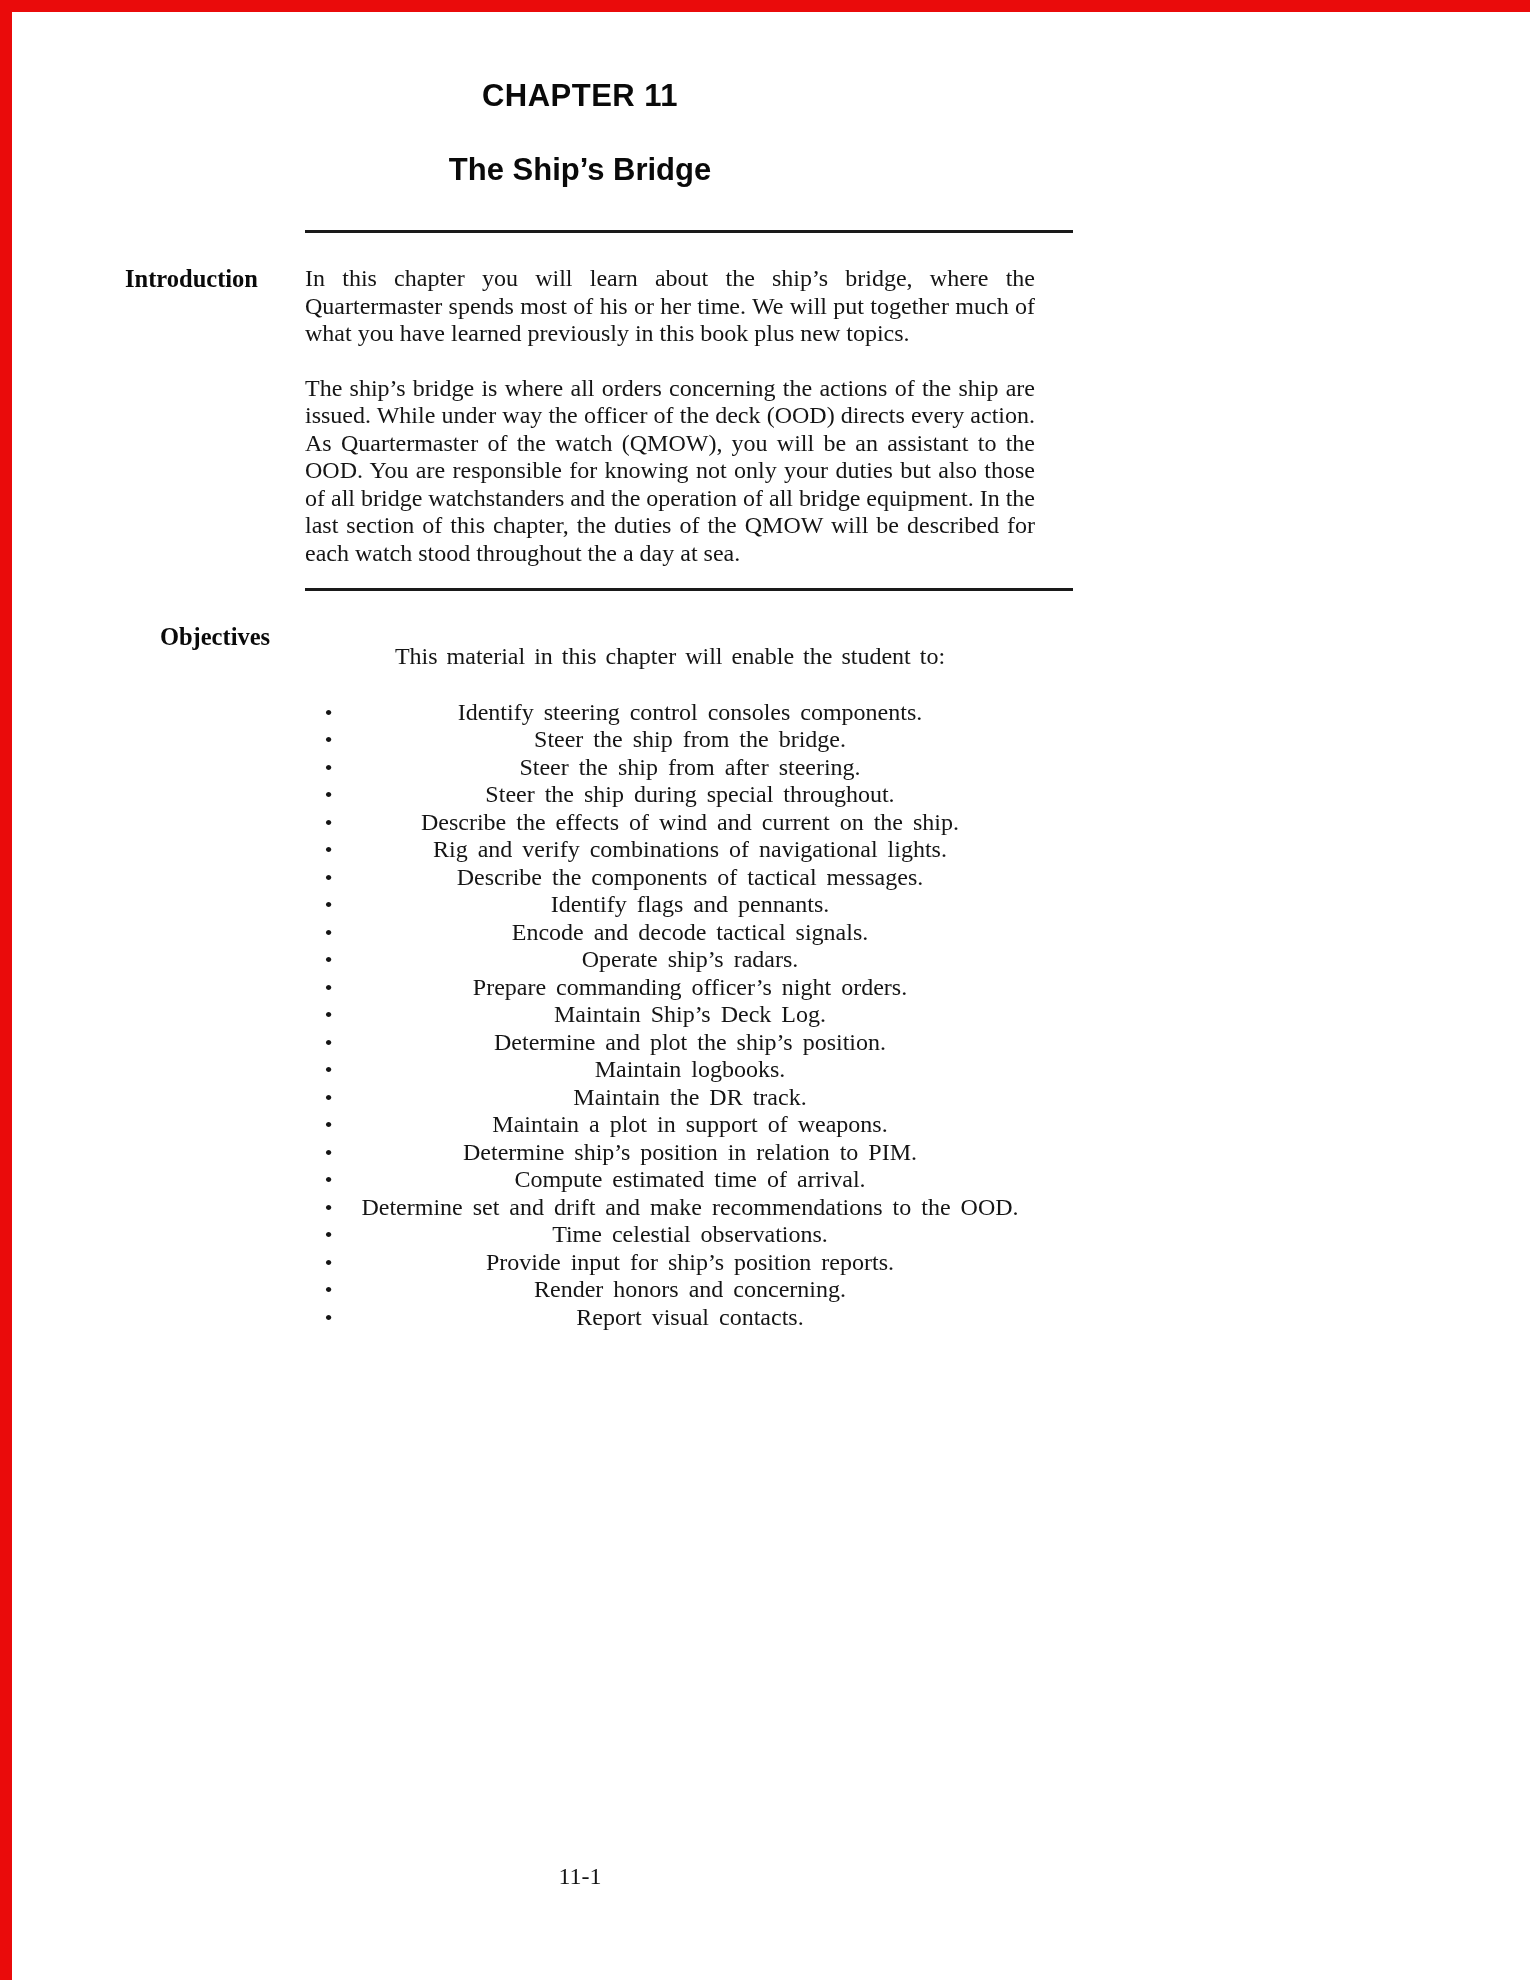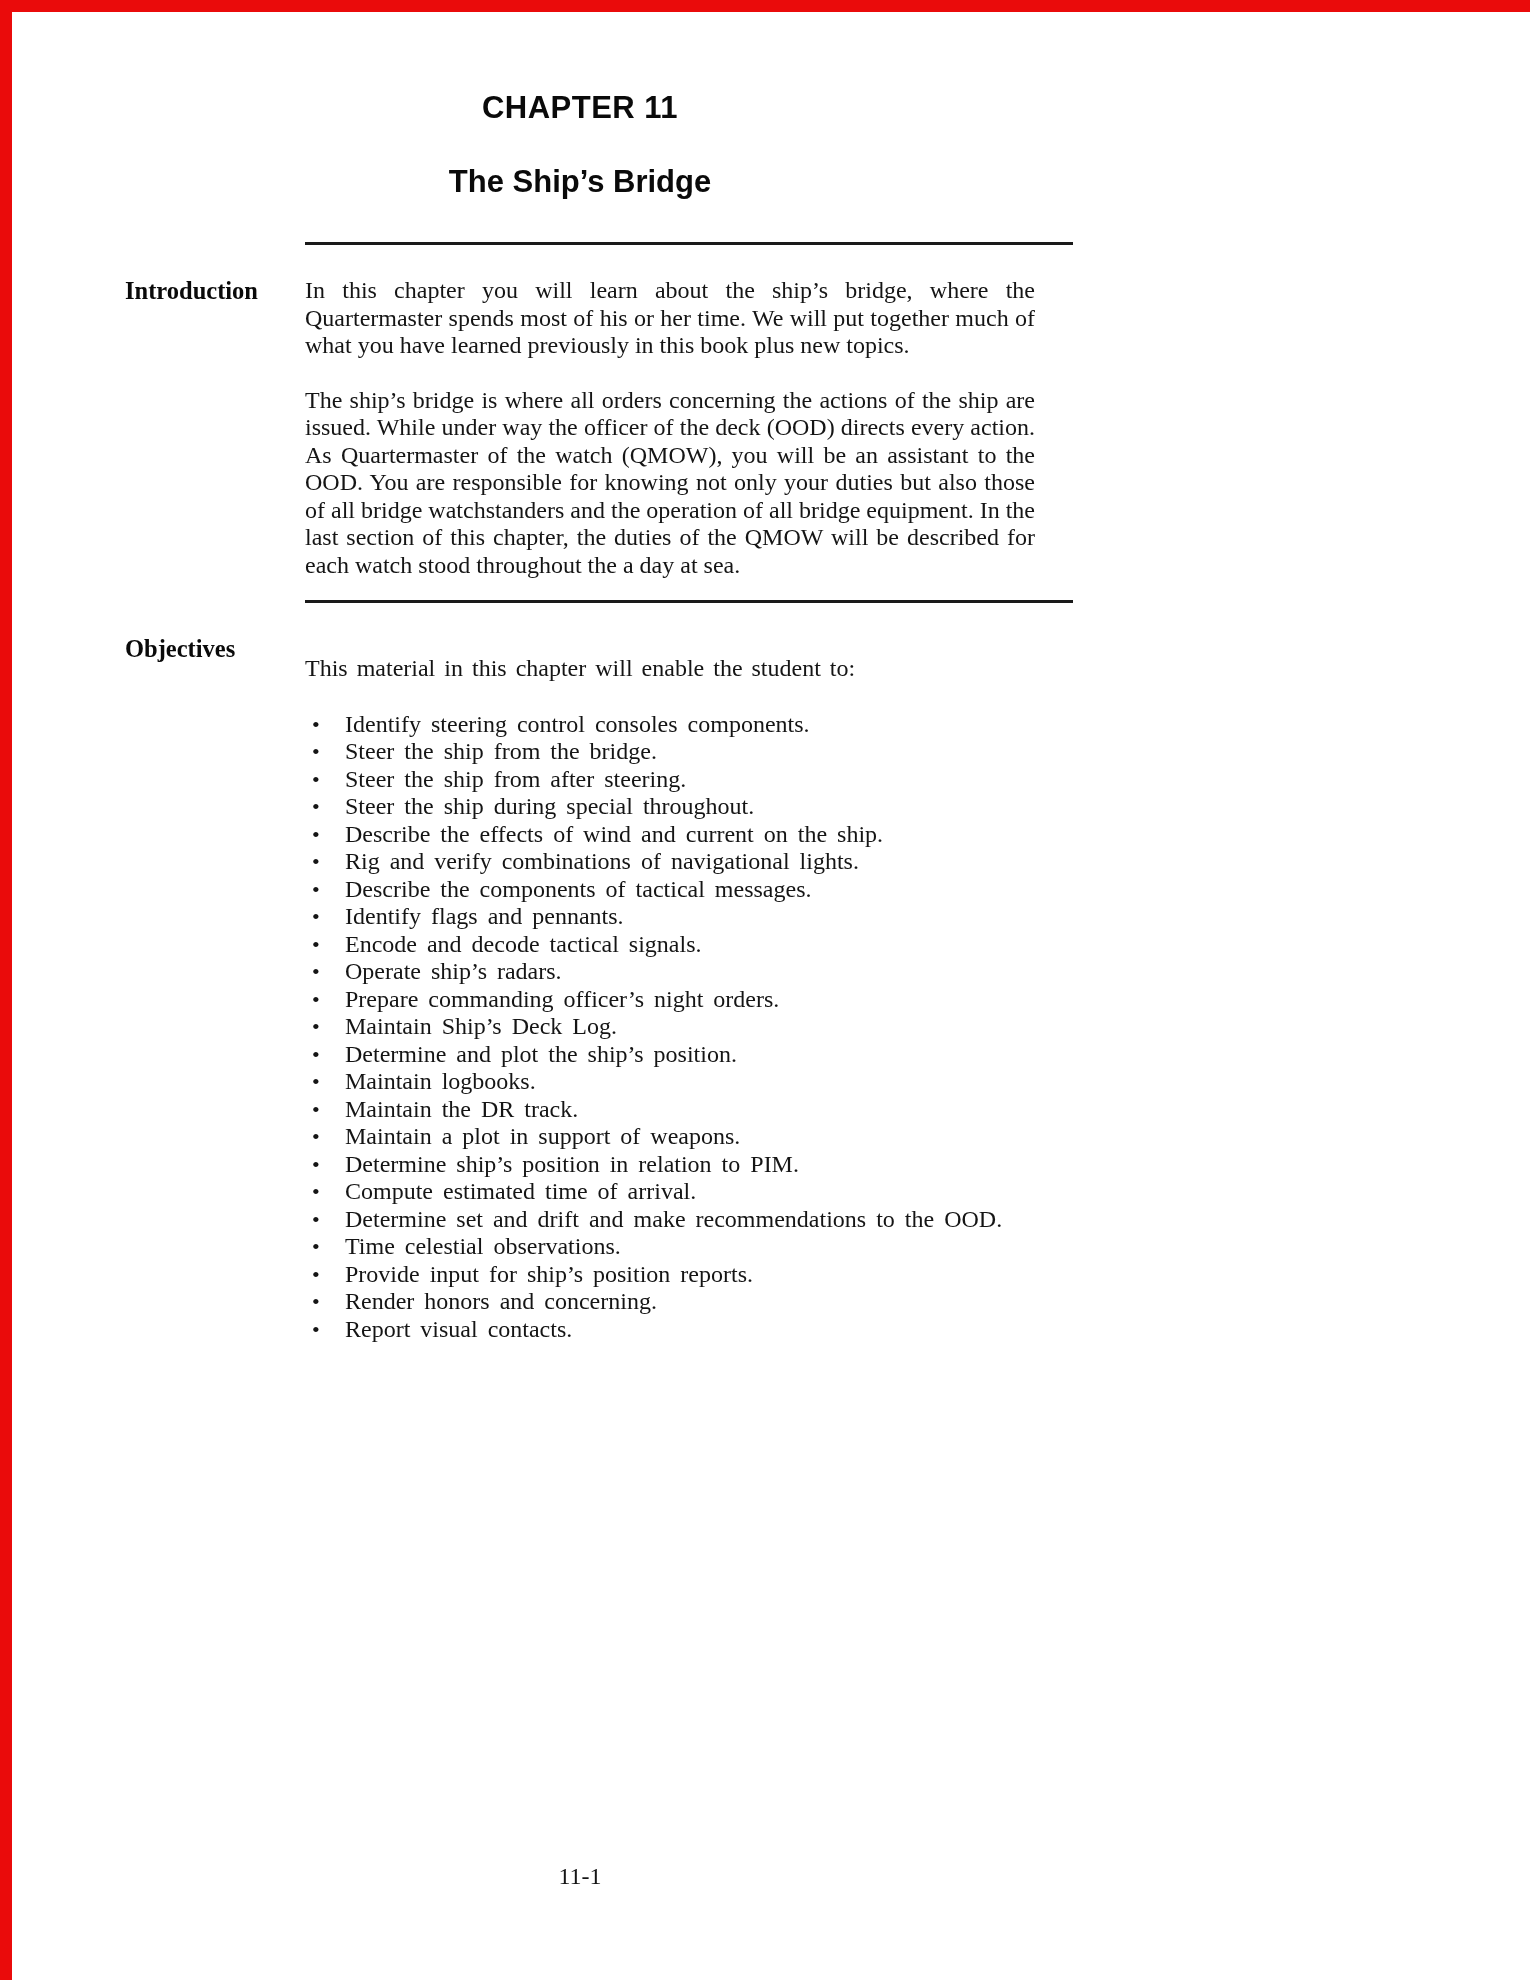--- a/index.html
+++ b/index.html
@@ -21,21 +21,21 @@
   }
   .stripe-left {
     position: absolute;
     top: 0; left: 0;
     width: 12px; height: 100%;
     background: #ea0b0b;
   }
   .content {
     position: absolute;
     left: 125px;
-    top: 12px;
+    top: 0;
     width: 910px;
   }
   .chapter-heading {
     margin-top: 78px;
     text-align: center;
     font-family: "Liberation Sans", sans-serif;
     font-weight: bold;
     font-size: 31px;
     letter-spacing: 0.5px;
     color: #0a0a0a;
@@ -72,21 +72,21 @@
     width: 730px;
     flex: 0 0 730px;
     font-size: 24px;
     line-height: 27.5px;
   }
   .para {
     text-align: justify;
     margin-bottom: 27px;
   }
   .para:last-child { margin-bottom: 0; }
-  .section-second { margin-top: 21px; }
+  .section-second { margin-top: 21px; text-align: center; }
   .objectives-intro {
     word-spacing: 3px;
     margin-top: 20px;
   }
   ul.objectives-list {
     list-style: none;
     margin-top: 28px;
   }
   ul.objectives-list li {
     display: flex;

